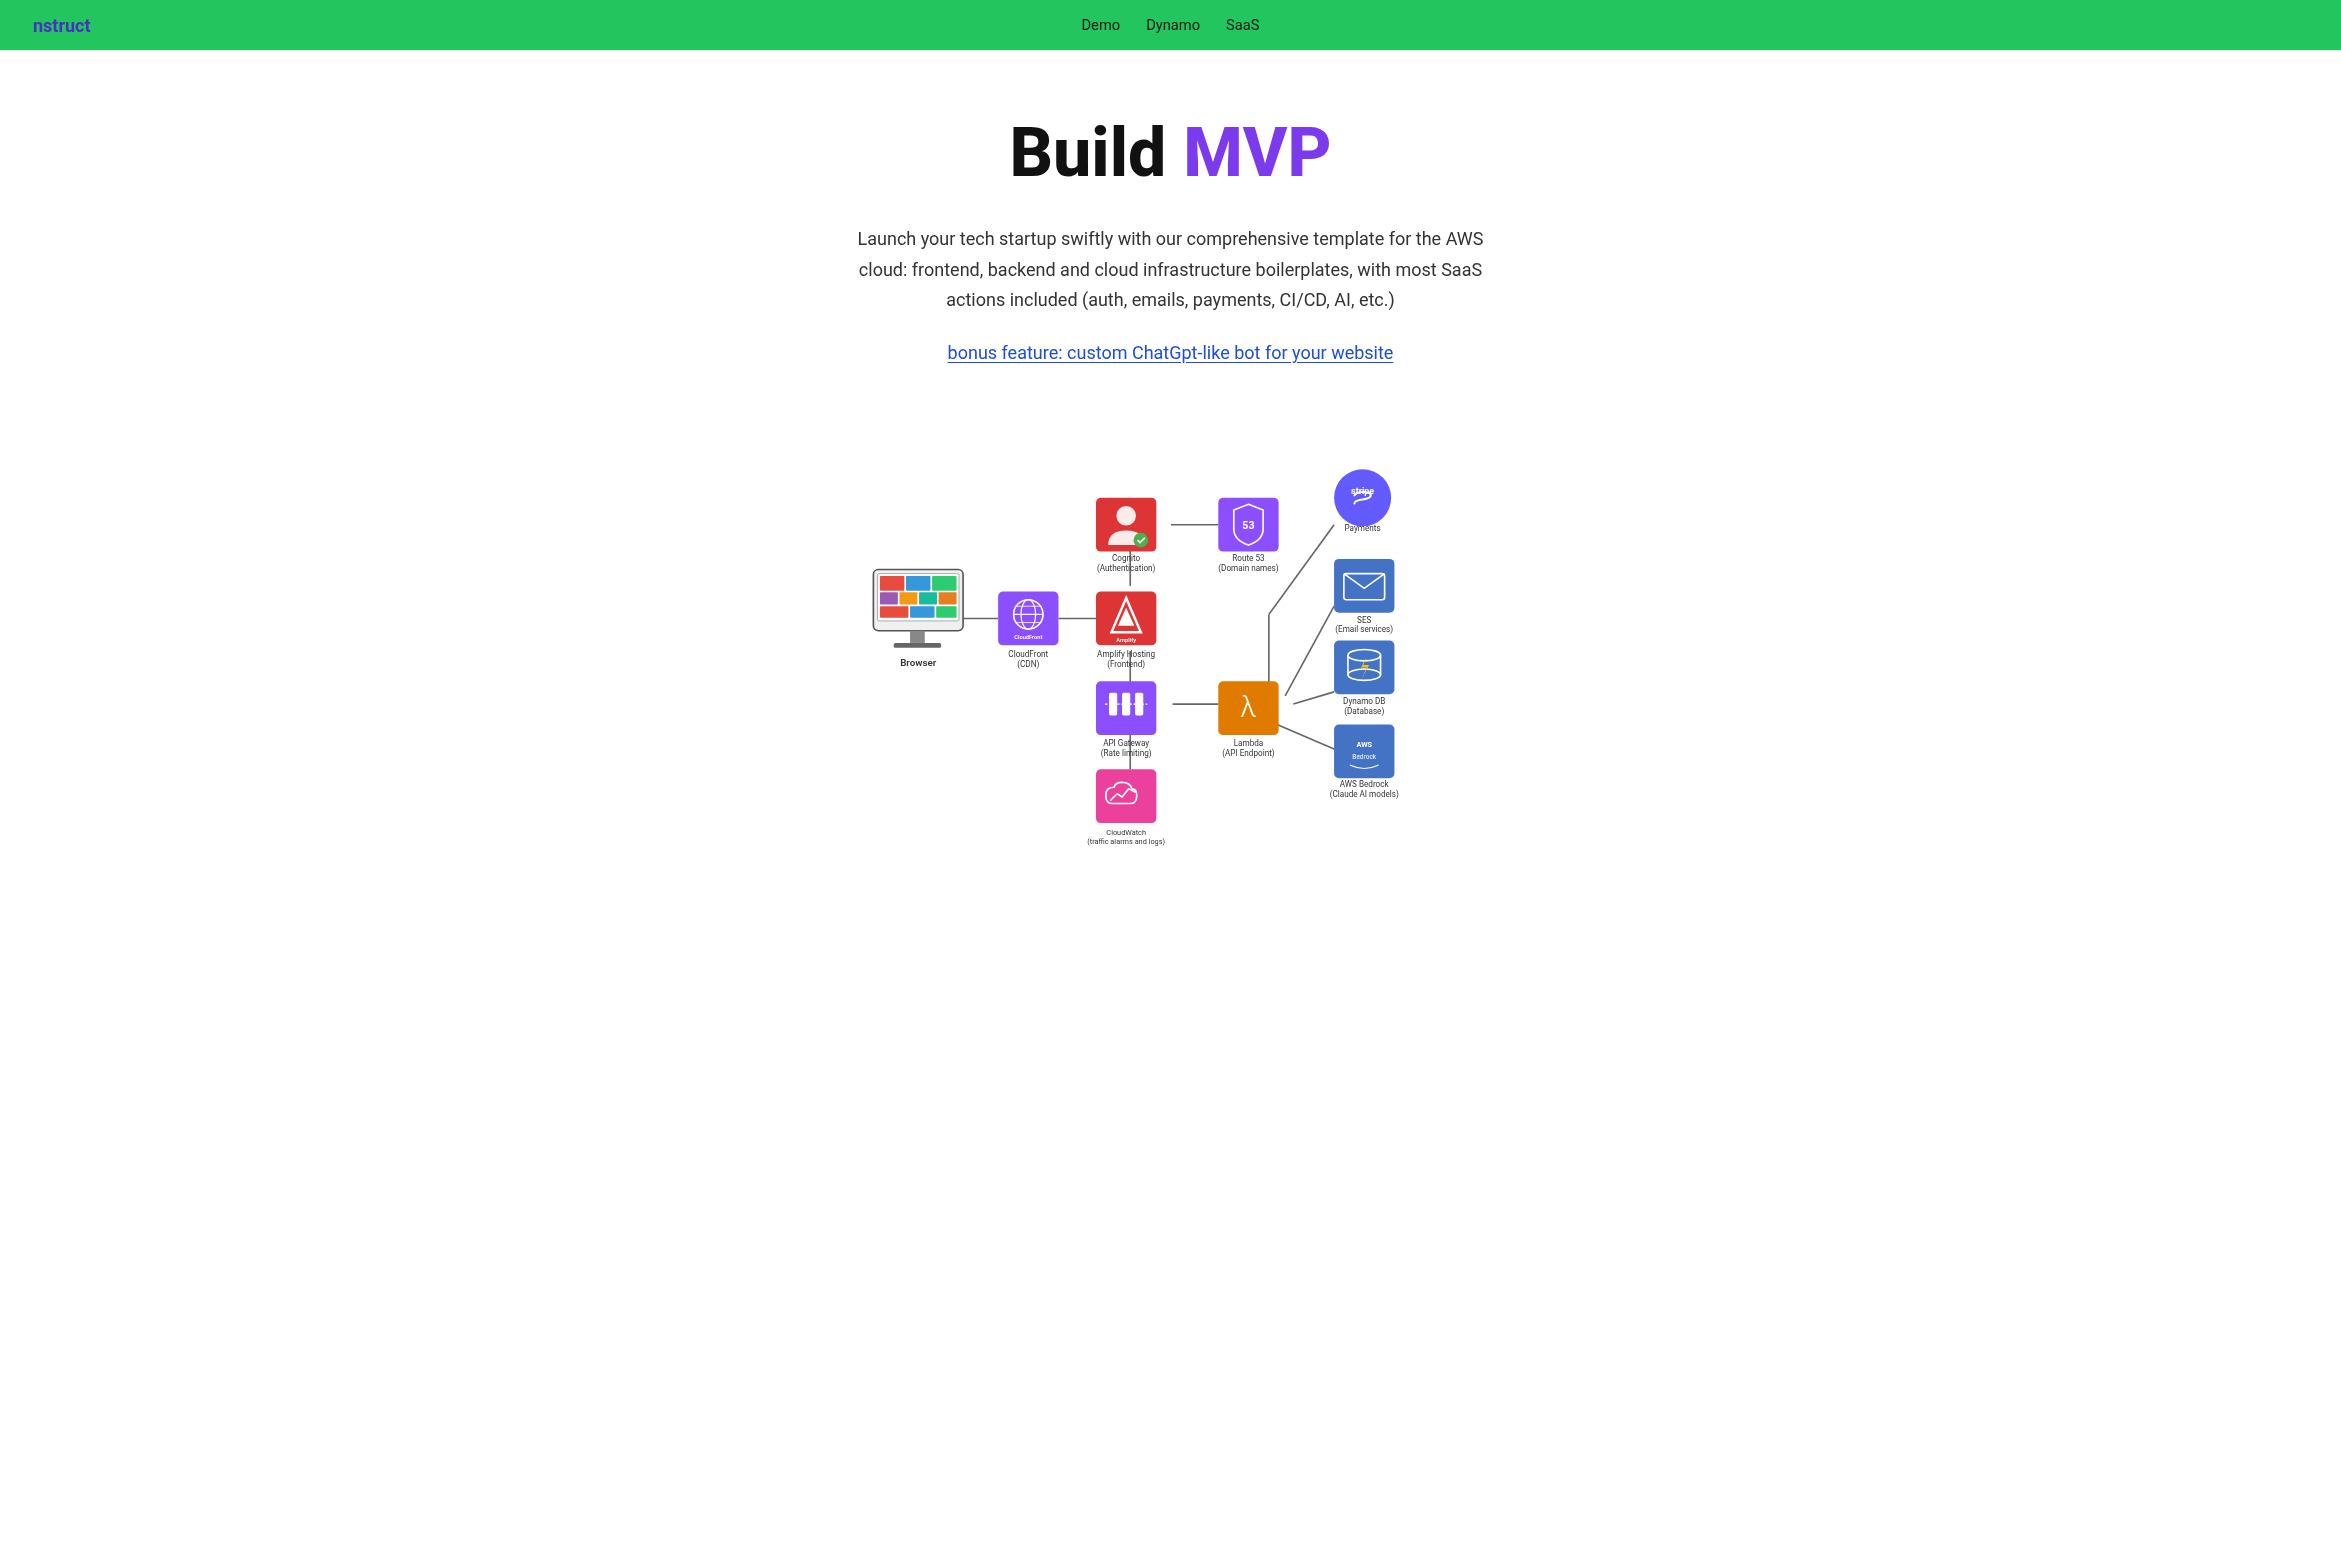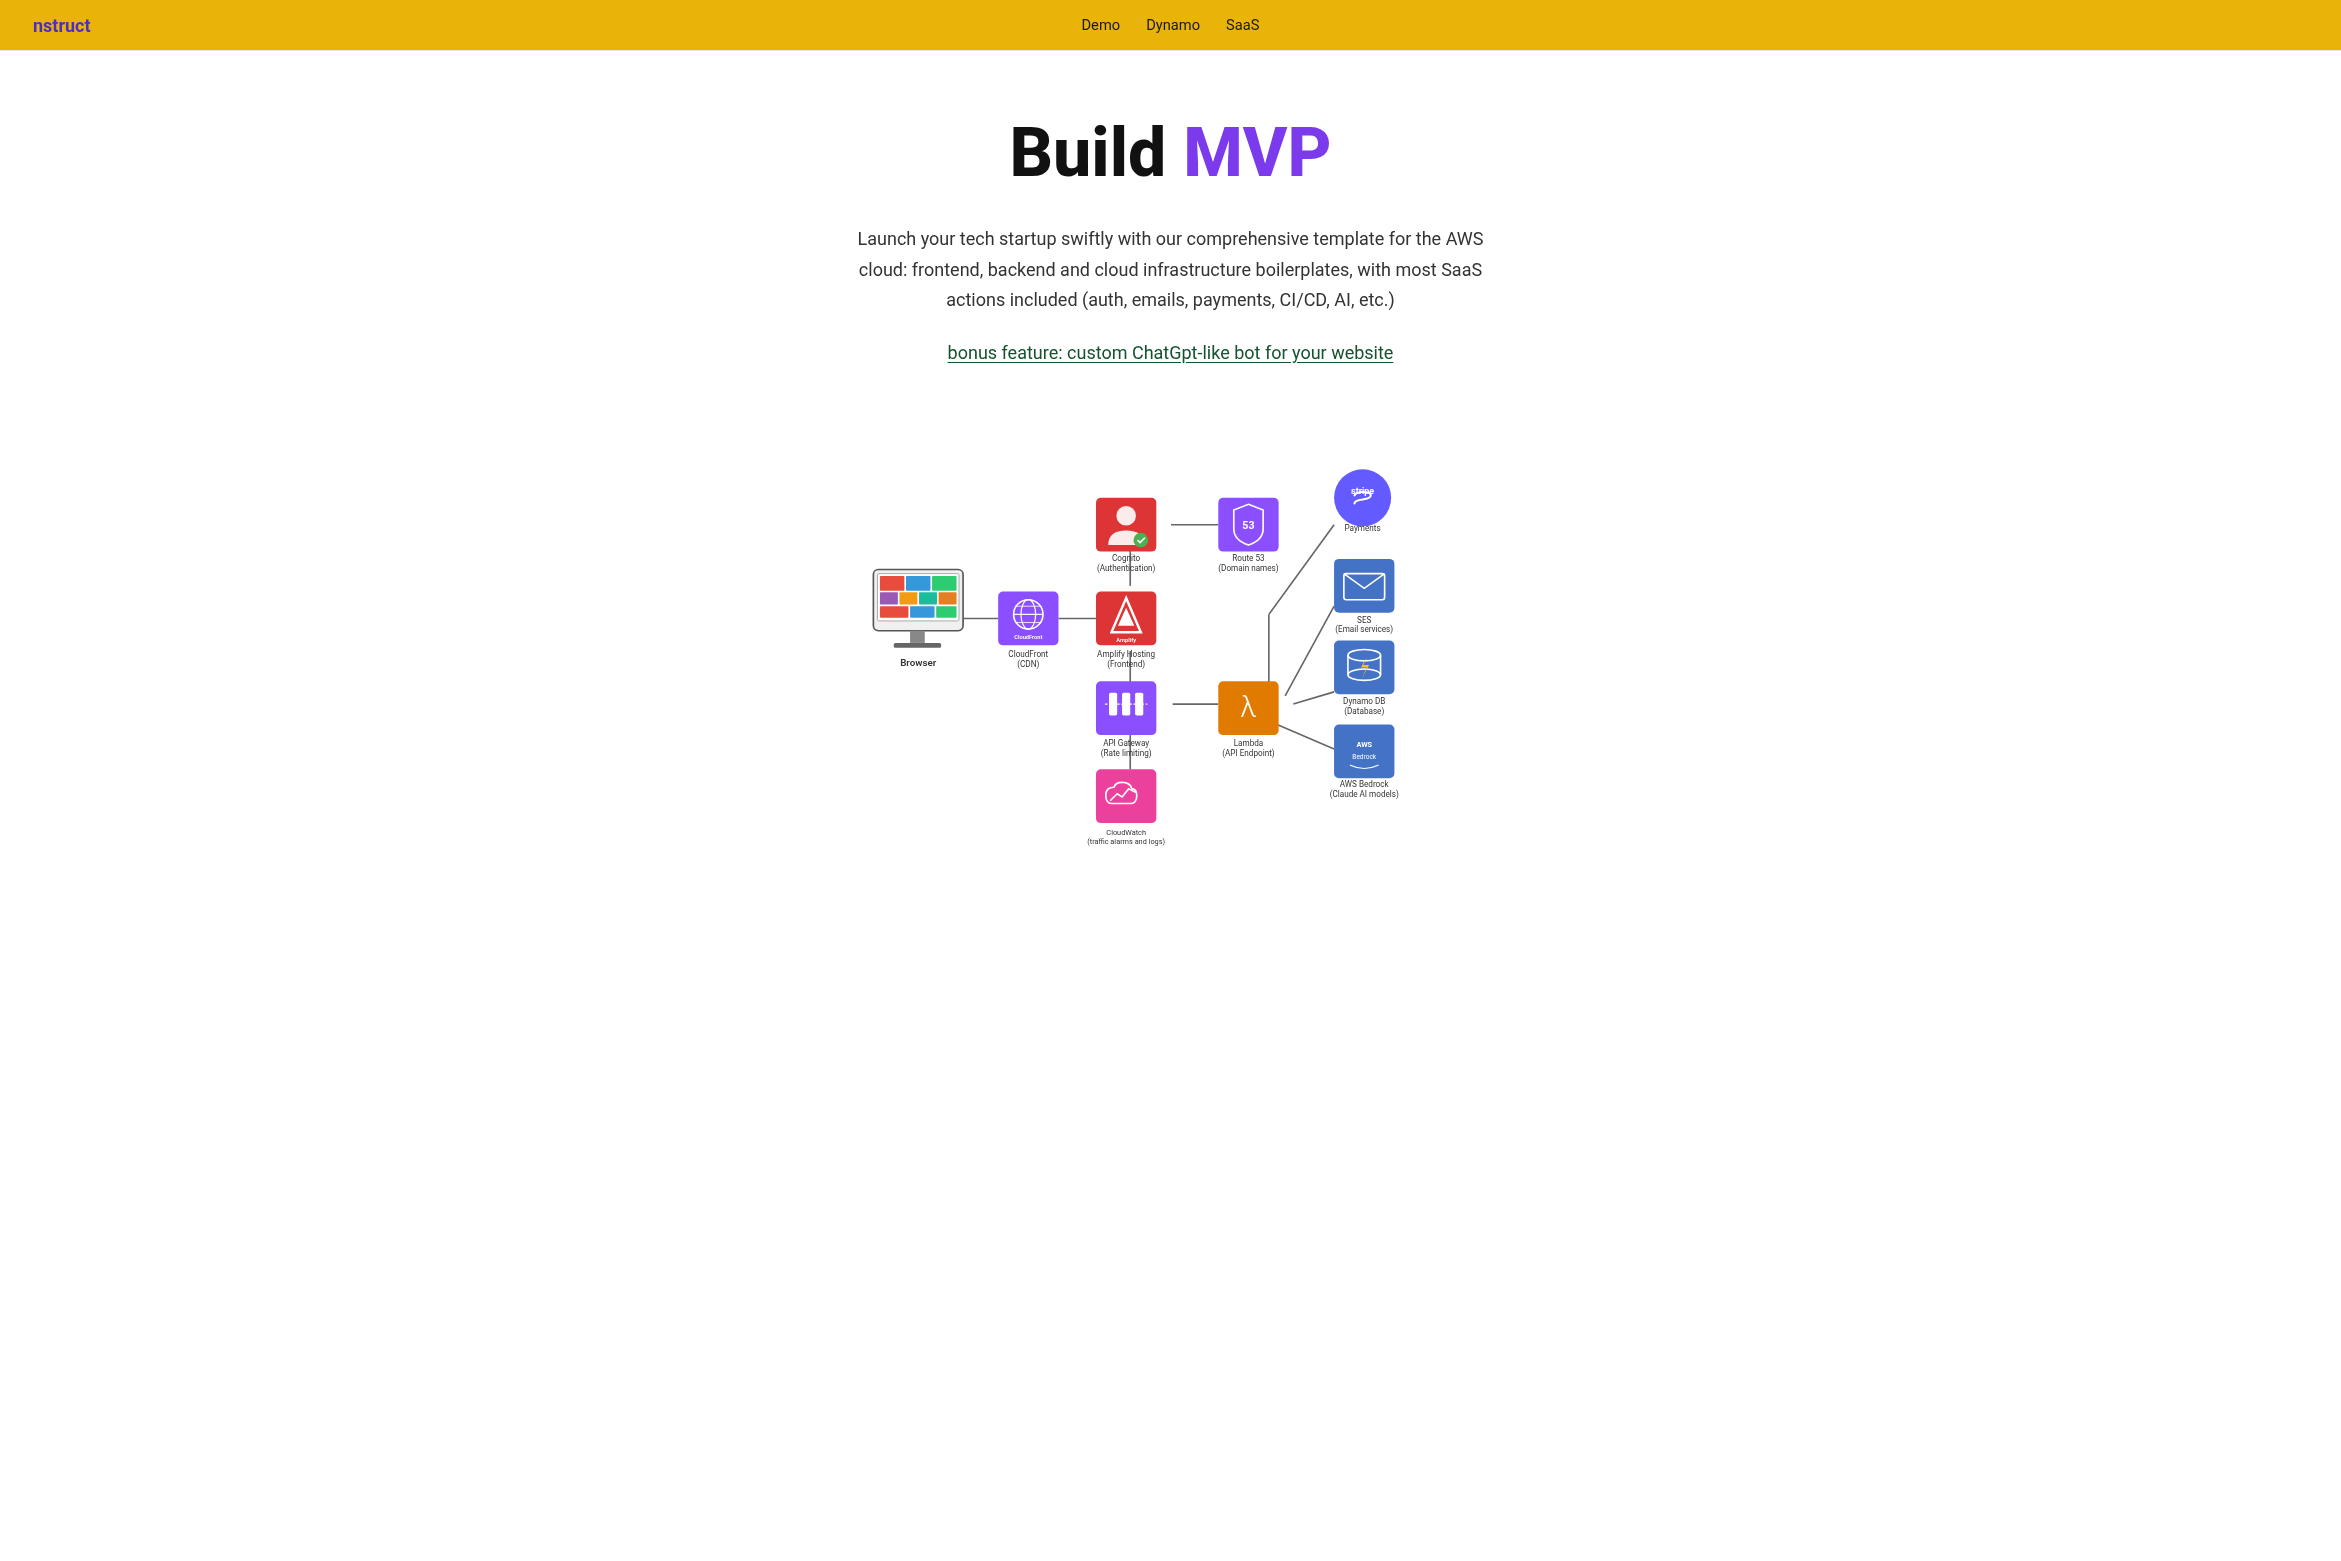--- a/index.html
+++ b/index.html
@@ -14,21 +14,21 @@
       color: #1a1a1a;
     }
 
     
     nav {
       display: flex;
       align-items: center;
       justify-content: space-between;
       padding: 14.7px 33px;
       border-bottom: 0.8px solid #e8e8e8;
-      background: #eab308;
+      background: #22c55e;
       position: relative;
     }
 
     .nav-logo {
       font-size: 18px;
       font-weight: 700;
       color: #4a2fc2;
     }
 
     .nav-links {
@@ -70,21 +70,21 @@
     .hero-description {
       font-size: 18px;
       color: #333333;
       line-height: 1.7;
       max-width: 668px;
       margin: 0 auto 26px;
     }
 
     .hero-bonus {
       font-size: 18px;
-      color: #14532d;
+      color: #1d4ed8;
       text-decoration: underline;
       text-underline-offset: 3.3px;
       display: inline-block;
       margin-bottom: 39px;
       cursor: pointer;
     }
 
     
     .diagram-container {
       max-width: 734px;

